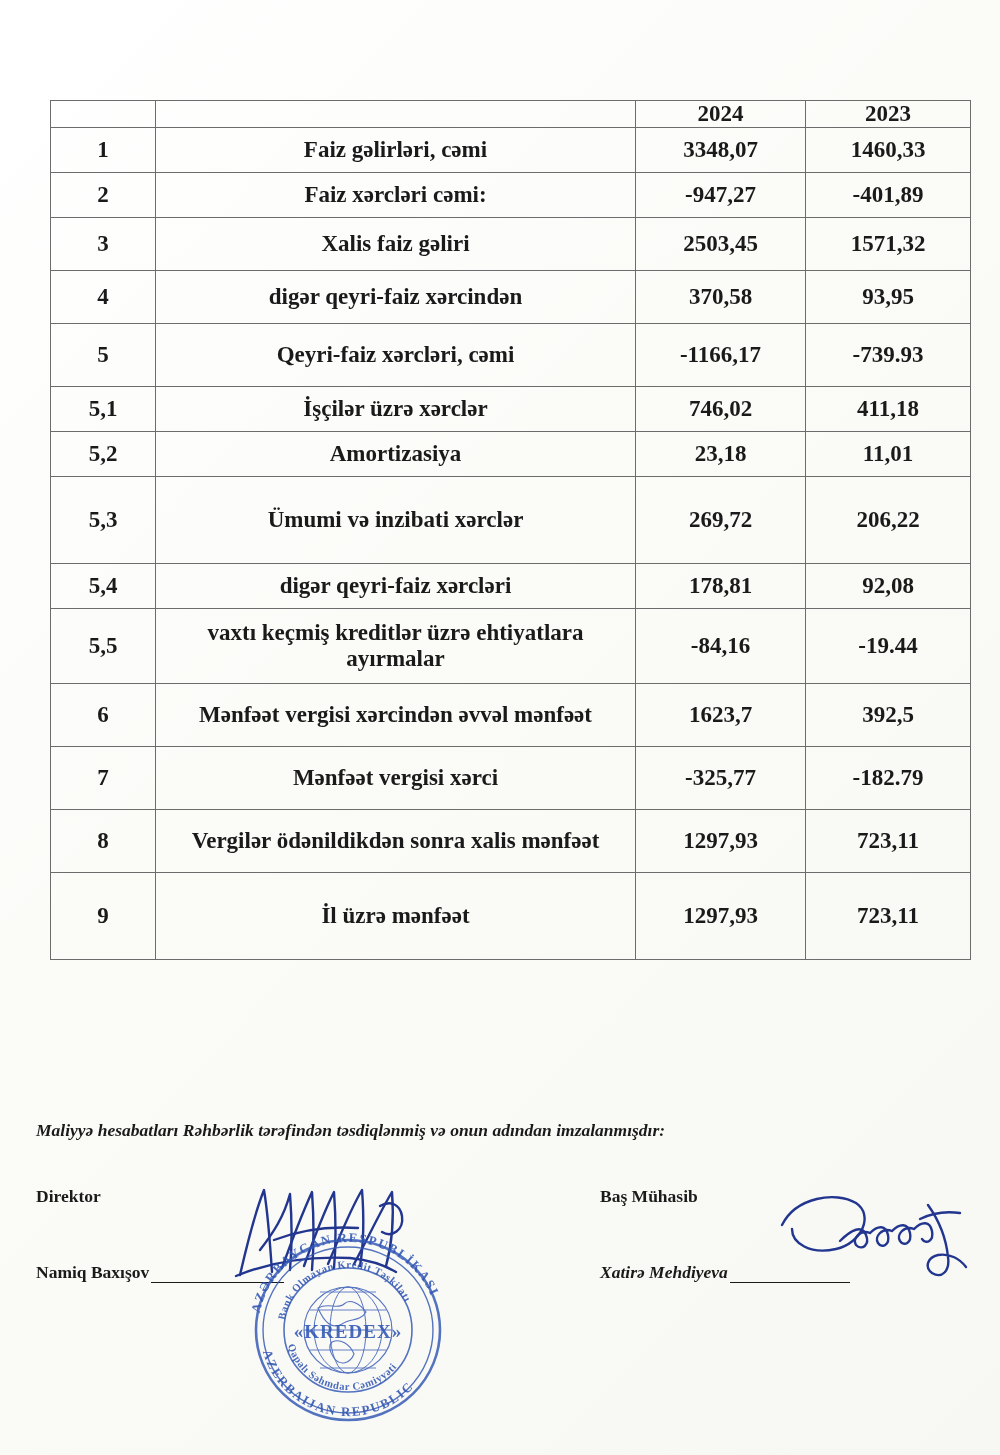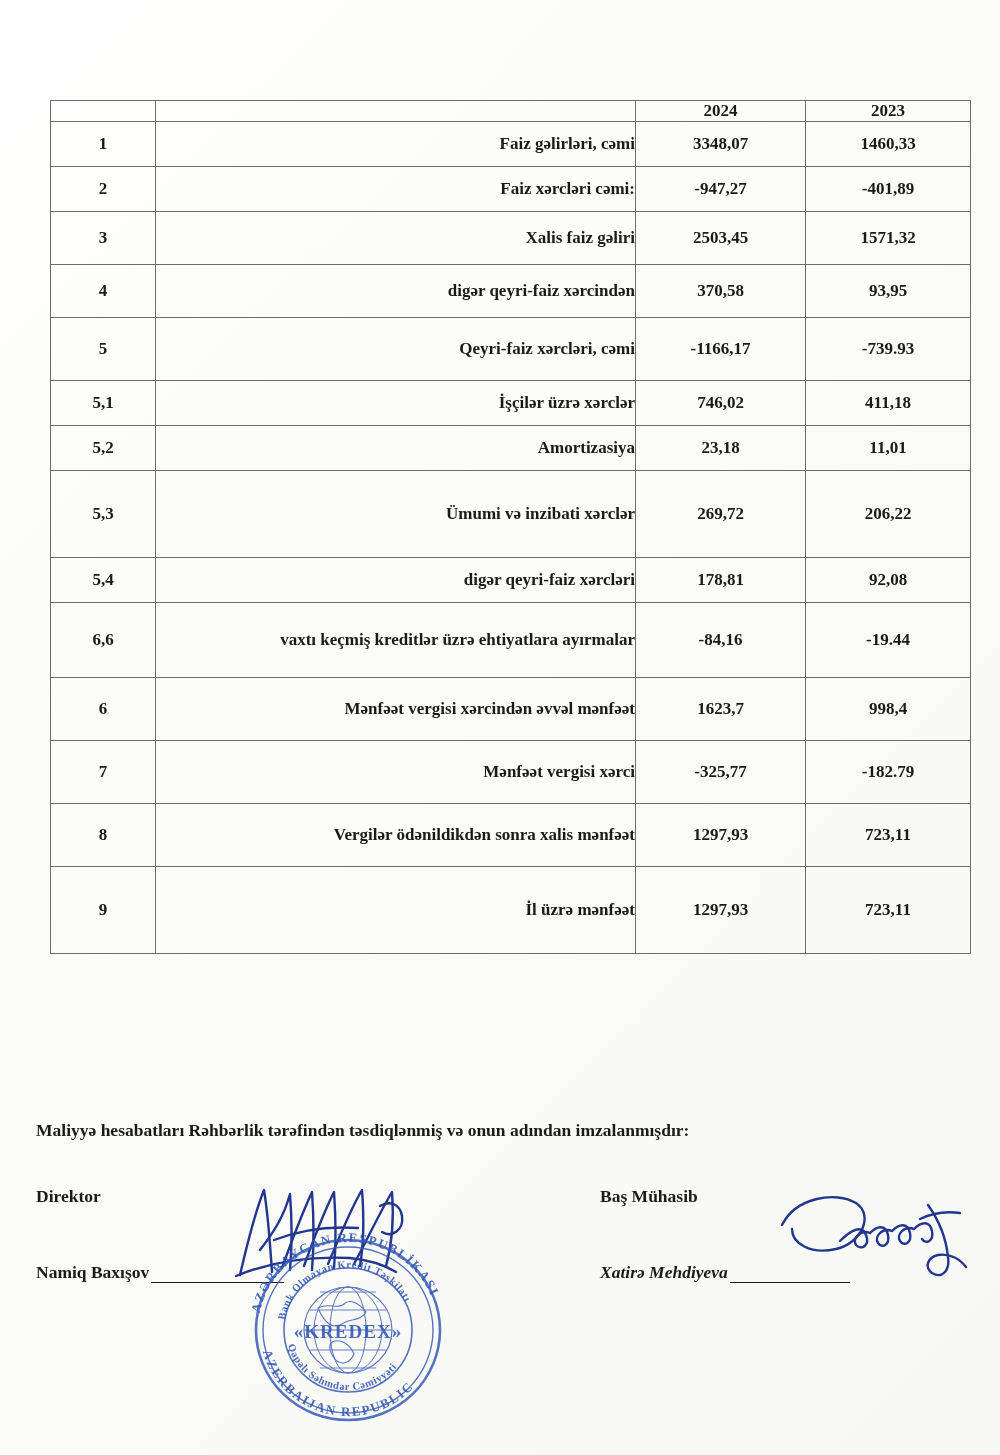--- a/index.html
+++ b/index.html
@@ -45,36 +45,36 @@
     top: 100px;
     width: 920px;
   }
   table.pl {
     border-collapse: collapse;
     width: 920px;
     table-layout: fixed;
   }
   table.pl td, table.pl th {
     border: 1px solid #6c6c6c;
-    font-size: 17px;
+    font-size: 23px;
     font-weight: bold;
     padding: 0;
     vertical-align: middle;
   }
   col.c-num { width: 105px; }
   col.c-desc { width: 480px; }
   col.c-y1 { width: 170px; }
   col.c-y2 { width: 165px; }
 
   .cell-num {
     text-align: center;
     padding: 7px 6px;
   }
   .cell-desc {
-    text-align: right;
+    text-align: center;
     padding: 7px 6px 7px 13px;
   }
   .cell-val {
     text-align: center;
     padding: 7px 6px;
   }
   .hdr td {
     text-align: center;
     font-weight: bold;
     padding: 9px 6px;
@@ -89,20 +89,21 @@
 
   .val-top { vertical-align: top; padding-top: 9px; }
 
   .footer-note {
     position: absolute;
     left: 36px;
     top: 1120px;
     font-size: 17.5px;
     font-weight: bold;
     white-space: nowrap;
+    font-style: italic;
   }
 
   .sig-block {
     position: absolute;
     font-size: 17.5px;
     font-weight: bold;
   }
   .sig-left-role { left: 36px; top: 1186px; }
   .sig-left-name { left: 36px; top: 1262px; }
   .sig-right-role { left: 600px; top: 1186px; }
@@ -215,31 +216,31 @@
         </tr>
 
         <tr class="r-h44">
           <td class="cell-num">5,4</td>
           <td class="cell-desc">digər qeyri-faiz xərcləri</td>
           <td class="cell-val">178,81</td>
           <td class="cell-val">92,08</td>
         </tr>
 
         <tr class="r-h74">
-          <td class="cell-num val-top">6,6</td>
+          <td class="cell-num val-top">5,5</td>
           <td class="cell-desc val-top">vaxtı keçmiş kreditlər üzrə ehtiyatlara ayırmalar</td>
           <td class="cell-val val-top">-84,16</td>
           <td class="cell-val val-top">-19.44</td>
         </tr>
 
         <tr class="r-h62">
           <td class="cell-num">6</td>
           <td class="cell-desc">Mənfəət vergisi xərcindən əvvəl mənfəət</td>
           <td class="cell-val">1623,7</td>
-          <td class="cell-val">998,4</td>
+          <td class="cell-val">392,5</td>
         </tr>
 
         <tr class="r-h62">
           <td class="cell-num">7</td>
           <td class="cell-desc">Mənfəət vergisi xərci</td>
           <td class="cell-val">-325,77</td>
           <td class="cell-val">-182.79</td>
         </tr>
 
         <tr class="r-h62">

